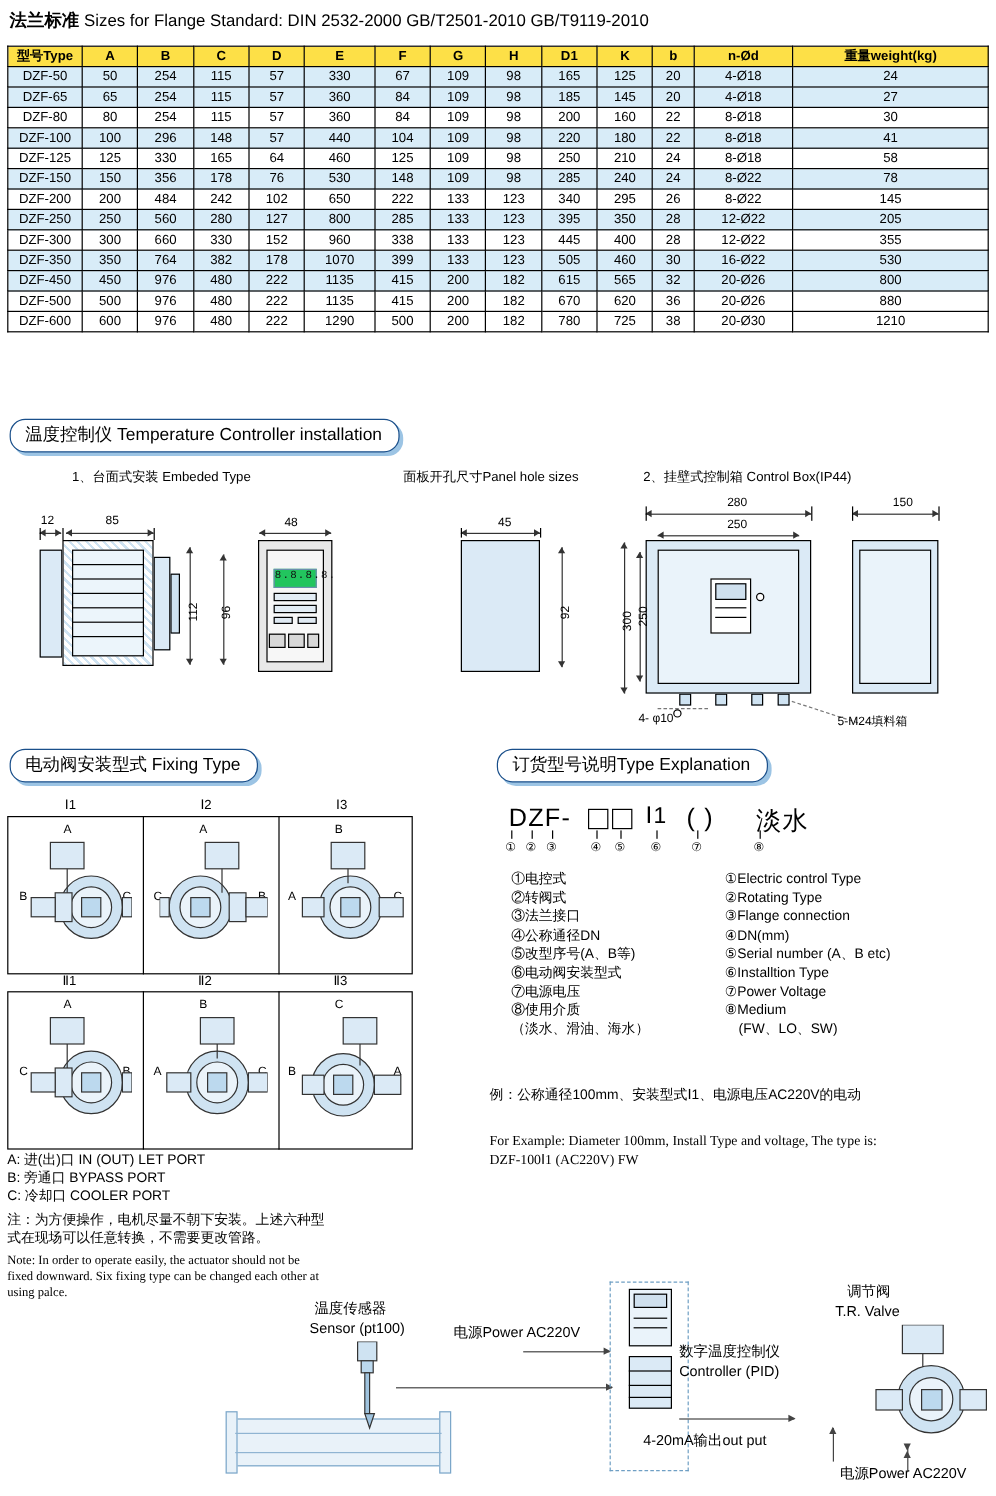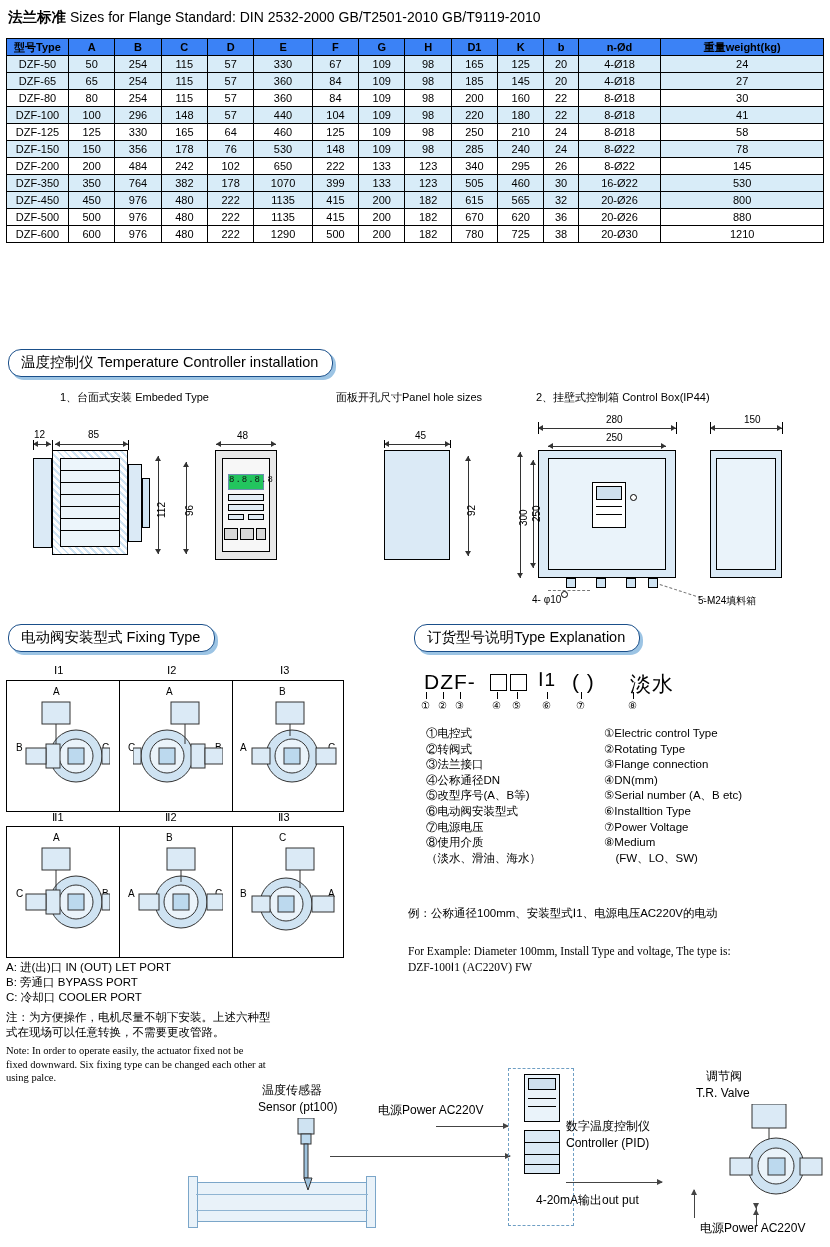--- a/index.html
+++ b/index.html
@@ -26,21 +26,21 @@
     width: 818px;
   }
   table.flange th, table.flange td {
     border: 1px solid #000;
     text-align:center;
     height: 17px;
     padding: 0 2px;
     line-height: 16px;
     white-space: nowrap;
   }
-  table.flange thead th { background:#3b82f6; font-weight:bold; font-size:11px; }
+  table.flange thead th { background:#fde047; font-weight:bold; font-size:11px; }
   table.flange tr.alt td { background:#d8ecf8; }
   table.flange td.model { font-weight:normal; text-align:center; }
   table.flange col.c-model { width: 62px; }
 
   
   .sec-head {
     position:absolute;
     border:1.6px solid #1a4f8a;
     border-radius: 13px 13px 13px 13px;
     background:#ffffff;
@@ -285,20 +285,52 @@
           <td>222</td>
         <td>133</td>
           <td>123</td>
         <td>340</td>
           <td>295</td>
         <td>26</td>
           <td>8-Ø22</td>
         <td>145</td>
       </tr>
       <tr class="alt">
+        <td class="model">DZF-250</td>
+        <td>250</td>
+          <td>560</td>
+        <td>280</td>
+          <td>127</td>
+        <td>800</td>
+          <td>285</td>
+        <td>133</td>
+          <td>123</td>
+        <td>395</td>
+          <td>350</td>
+        <td>28</td>
+          <td>12-Ø22</td>
+        <td>205</td>
+      </tr>
+      <tr>
+        <td class="model">DZF-300</td>
+        <td>300</td>
+          <td>660</td>
+        <td>330</td>
+          <td>152</td>
+        <td>960</td>
+          <td>338</td>
+        <td>133</td>
+          <td>123</td>
+        <td>445</td>
+          <td>400</td>
+        <td>28</td>
+          <td>12-Ø22</td>
+        <td>355</td>
+      </tr>
+      <tr class="alt">
         <td class="model">DZF-350</td>
         <td>350</td>
           <td>764</td>
         <td>382</td>
           <td>178</td>
         <td>1070</td>
           <td>399</td>
         <td>133</td>
           <td>123</td>
         <td>505</td>
@@ -561,21 +593,21 @@
   <div class="notes" style="left:6px; top:1010px;">
     <div>注：为方便操作，电机尽量不朝下安装。上述六种型</div>
     <div>式在现场可以任意转换，不需要更改管路。</div>
   </div>
   <div class="notes" style="left:6px; top:960px;">
     <div>A:  进(出)口 IN (OUT) LET PORT</div>
     <div>B:  旁通口 BYPASS PORT</div>
     <div>C:  冷却口 COOLER PORT</div>
   </div>
   <div class="notes-en" style="left:6px; top:1044px;">
-    <div>Note: In order to operate easily, the actuator fixed not be</div>
+    <div>Note: In order to operate easily, the actuator should not be</div>
     <div>fixed downward. Six fixing type can be changed each other at</div>
     <div>using palce.</div>
   </div>
 
   <div class="sec-head shadow" style="left:414px; top:624px;">订货型号说明Type Explanation</div>
 
   <div style="position:absolute; left:414px; top:664px; width:410px; height:330px;">
 
     <div class="te-code" style="left:10px; top:6px;">DZF-</div>
     <div class="te-sq" style="left:76px; top:10px;"></div>

